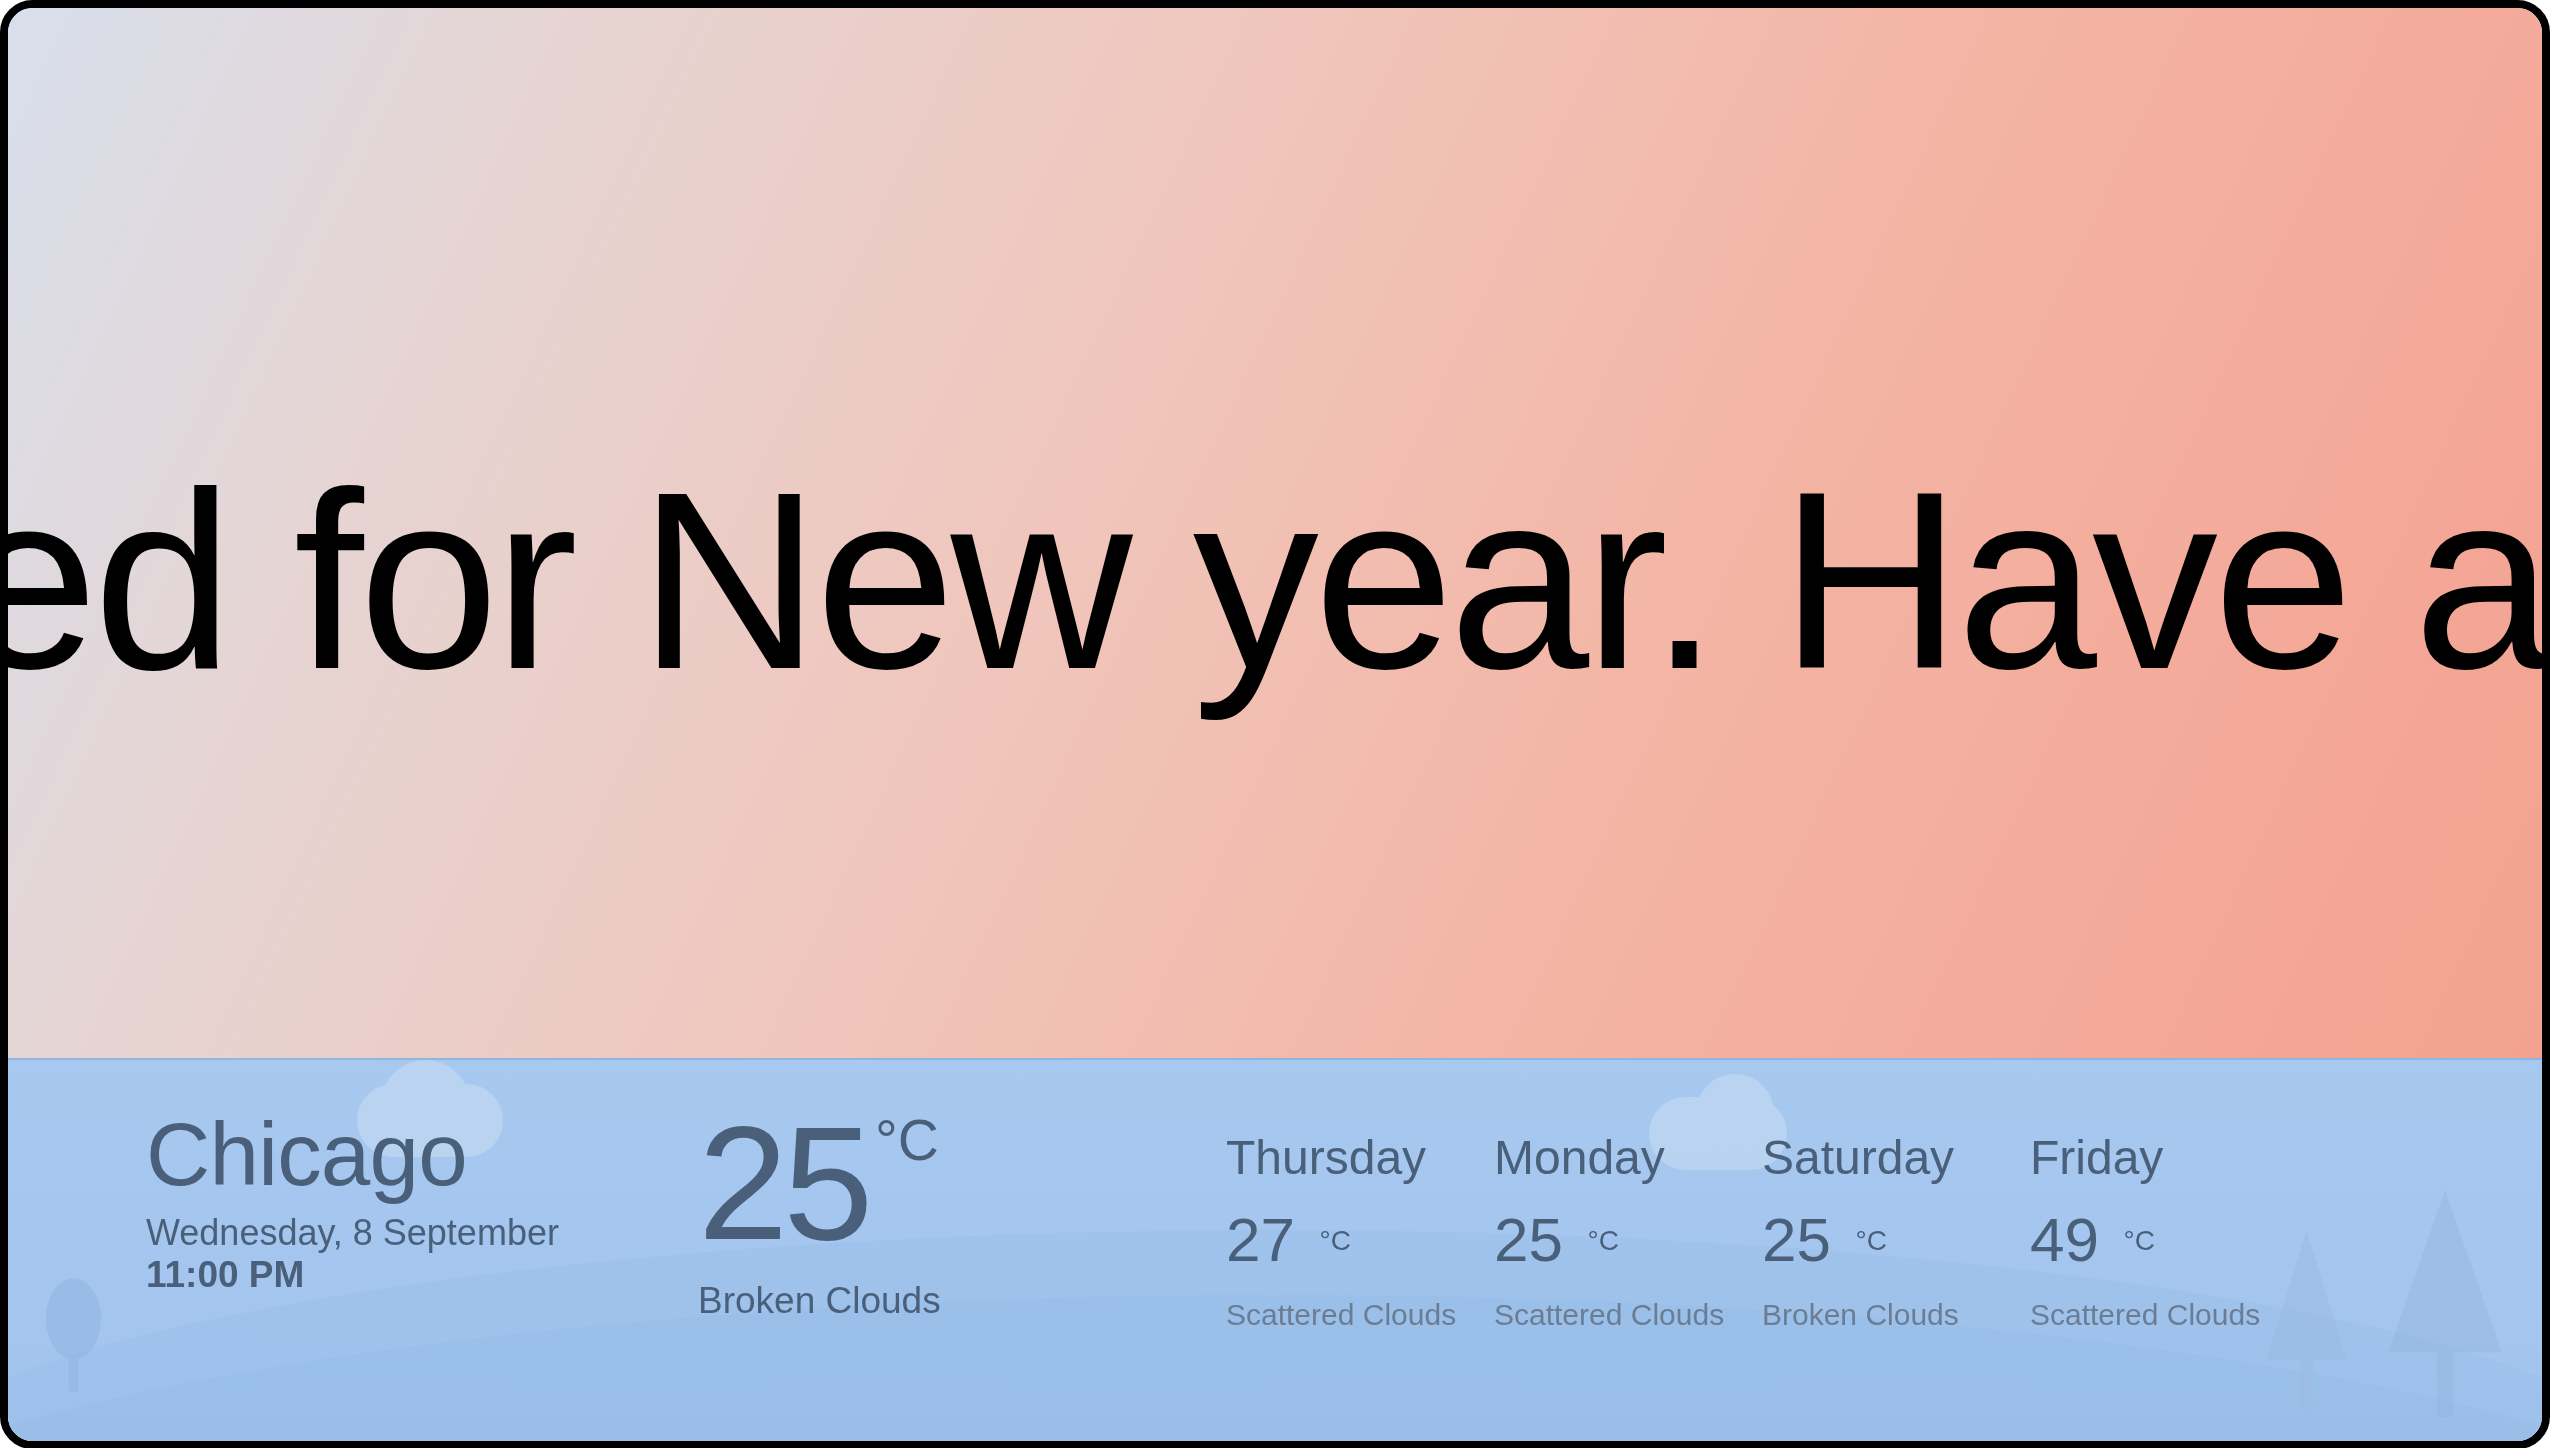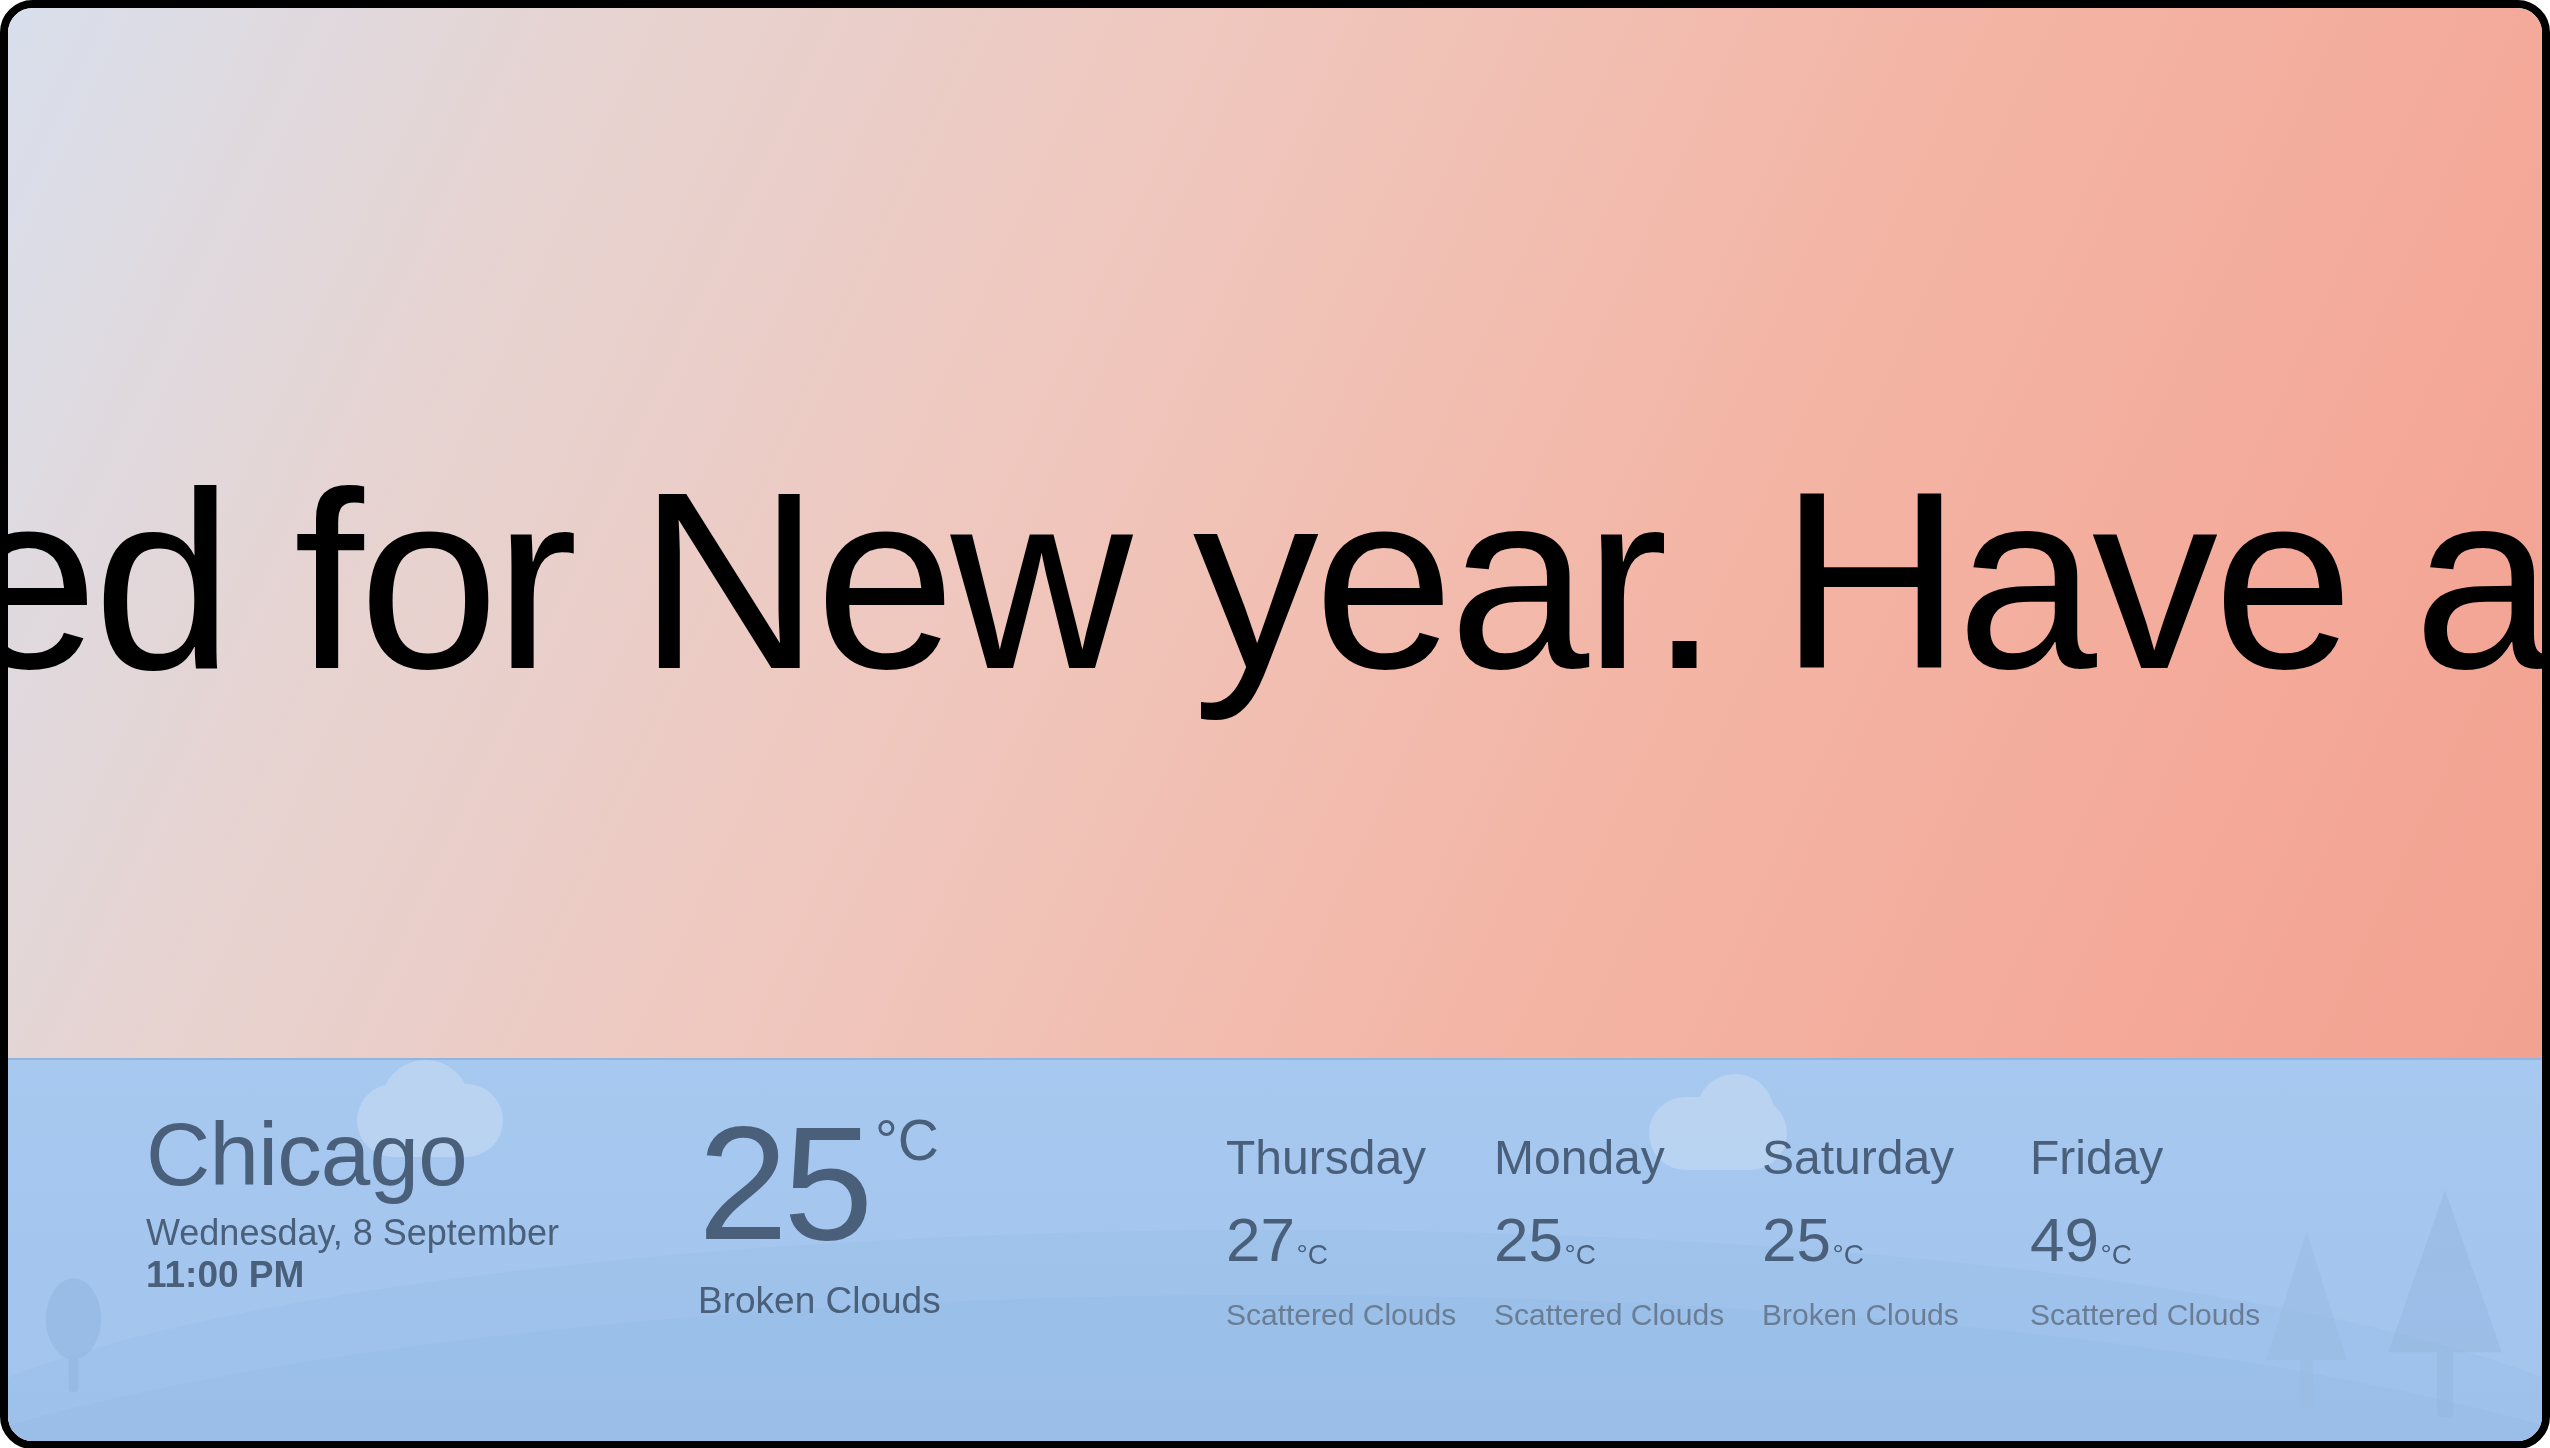--- a/index.html
+++ b/index.html
@@ -87,21 +87,21 @@
   .temp-unit { font-size: 57px; font-weight: 300; color: #4a5f7a; margin-top: -3.2px; margin-left: 6.5px; }
   .temp-cond { font-size: 37px; font-weight: 400; color: #4a5f7a; margin-top: 24.4px; }
   .forecast-block {
     display: flex;
     gap: 0;
     padding-top: 19.5px;
     margin-left: 106px;
   }
   .fday { width: 268px; }
   .fday-name { font-size: 48px; font-weight: 400; color: #4a5f7a; }
-  .fday-temp-row { display: flex; align-items: flex-end; margin-top: 24.4px; }
+  .fday-temp-row { display: flex; align-items: center; margin-top: 24.4px; gap: 23px; }
   .fday-temp { font-size: 62px; font-weight: 400; color: #4a5f7a; line-height: 1; }
   .fday-unit { font-size: 28px; font-weight: 300; color: #4a5f7a; margin-top: 3.2px; margin-left: 1.6px; }
   .fday-cond { font-size: 30px; font-weight: 400; color: #6a7d94; margin-top: 27px; }
 </style>
 </head>
 <body>
 
 <div class="inner">
 
   <div class="marquee-area">

